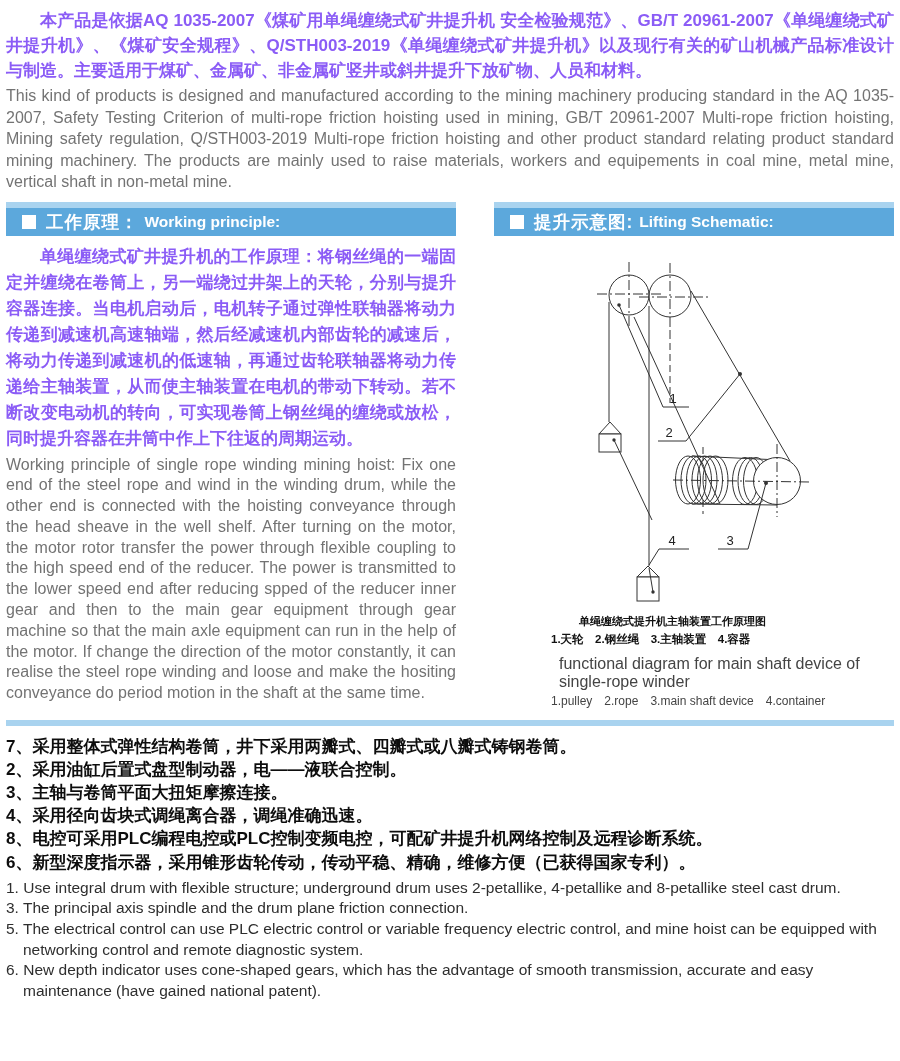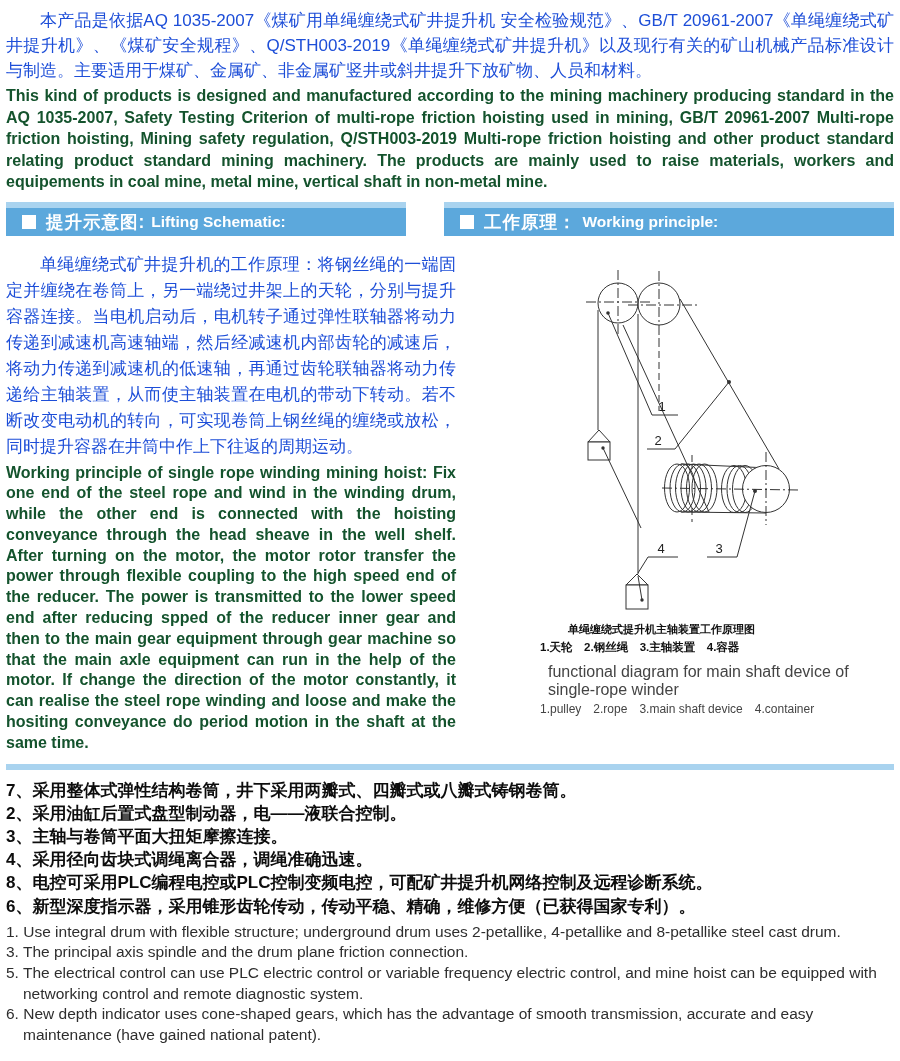--- a/index.html
+++ b/index.html
@@ -11,27 +11,27 @@
   html,body{background:#ffffff;}
   body{
     font-family:"Liberation Sans", sans-serif;
     color:#111;
     width:900px;
   }
   .page{width:900px;min-height:1061px;padding:8px 6px 10px 6px;background:#fff;}
 
   
   .zh{
+    font-weight:700;
+    color:#8b5cf6;
+    text-align:justify;
+  }
+  .en{
     font-weight:400;
-    color:#1d4ed8;
-    text-align:justify;
-  }
-  .en{
-    font-weight:700;
-    color:#14532d;
+    color:#737373;
     text-align:justify;
   }
   .intro-zh{font-size:17px;line-height:25px;text-indent:2em;}
   .intro-en{font-size:16px;line-height:21.5px;margin-top:2px;}
 
   
   .bars-row{display:flex;gap:38px;margin-top:9px;}
   .bar-wrap{display:block;}
   .bar-strip{height:6px;background:var(--header_strip);}
   .bar{
@@ -40,21 +40,21 @@
     padding-left:16px;white-space:nowrap;overflow:hidden;
   }
   .bullet{
     width:14px;height:14px;background:#fff;display:inline-block;
     margin-right:10px;flex:0 0 auto;
   }
   .bar-zh{color:#fff;font-weight:700;font-size:17.5px;letter-spacing:1px;}
   .bar-en{color:#fff;font-weight:700;font-size:15.5px;margin-left:6px;}
 
   
-  .columns{display:flex;gap:22px;margin-top:16px;}
+  .columns{display:flex;gap:33px;margin-top:8px;}
   .col-left{width:450px;flex:0 0 aupx;}
   .col-left{flex:0 0 450px;}
   .col-right{flex:1 1 auto;min-width:0;}
   .wp-zh{font-size:17px;line-height:26px;text-indent:2em;}
   .wp-en{font-size:16px;line-height:20.8px;margin-top:3px;}
 
   
   .diagram-svg{display:block;width:412px;height:366px;}
   .diagram-svg line,.diagram-svg circle.shape,.diagram-svg ellipse,.diagram-svg path,.diagram-svg polyline{
     stroke:var(--line_color);stroke-width:1;fill:none;
@@ -85,34 +85,34 @@
 </style>
 </head>
 <body>
 
 <div class="page">
 
   <p class="zh intro-zh">本产品是依据AQ 1035-2007《煤矿用单绳缠绕式矿井提升机 安全检验规范》、GB/T 20961-2007《单绳缠绕式矿井提升机》、《煤矿安全规程》、Q/STH003-2019《单绳缠绕式矿井提升机》以及现行有关的矿山机械产品标准设计与制造。主要适用于煤矿、金属矿、非金属矿竖井或斜井提升下放矿物、人员和材料。</p>
   <p class="en intro-en">This kind of products is designed and manufactured according to the mining machinery producing standard in the AQ 1035-2007, Safety Testing Criterion of multi-rope friction hoisting used in mining, GB/T 20961-2007 Multi-rope friction hoisting, Mining safety regulation, Q/STH003-2019 Multi-rope friction hoisting and other product standard relating product standard mining machinery. The products are mainly used to raise materials, workers and equipements in coal mine, metal mine, vertical shaft in non-metal mine.</p>
 
   <div class="bars-row">
+    <div class="bar-wrap" style="width:450px;">
+      <div class="bar-strip"></div>
+      <div class="bar">
+        <span class="bullet"></span>
+        <span class="bar-zh">工作原理：</span>
+        <span class="bar-en">Working principle:</span>
+      </div>
+    </div>
     <div class="bar-wrap" style="flex:1;">
       <div class="bar-strip"></div>
       <div class="bar">
         <span class="bullet"></span>
         <span class="bar-zh">提升示意图:</span>
         <span class="bar-en">Lifting Schematic:</span>
-      </div>
-    </div>
-    <div class="bar-wrap" style="width:450px;">
-      <div class="bar-strip"></div>
-      <div class="bar">
-        <span class="bullet"></span>
-        <span class="bar-zh">工作原理：</span>
-        <span class="bar-en">Working principle:</span>
       </div>
     </div>
   </div>
 
   <div class="columns">
     <div class="col-left">
       <p class="zh wp-zh">单绳缠绕式矿井提升机的工作原理：将钢丝绳的一端固定并缠绕在卷筒上，另一端绕过井架上的天轮，分别与提升容器连接。当电机启动后，电机转子通过弹性联轴器将动力传递到减速机高速轴端，然后经减速机内部齿轮的减速后，将动力传递到减速机的低速轴，再通过齿轮联轴器将动力传递给主轴装置，从而使主轴装置在电机的带动下转动。若不断改变电动机的转向，可实现卷筒上钢丝绳的缠绕或放松，同时提升容器在井筒中作上下往返的周期运动。</p>
       <p class="en wp-en">Working principle of single rope winding mining hoist: Fix one end of the steel rope and wind in the winding drum, while the other end is connected with the hoisting conveyance through the head sheave in the well shelf. After turning on the motor, the motor rotor transfer the power through flexible coupling to the high speed end of the reducer. The power is transmitted to the lower speed end after reducing spped of the reducer inner gear and then to the main gear equipment through gear machine so that the main axle equipment can run in the help of the motor. If change the direction of the motor constantly, it can realise the steel rope winding and loose and make the hositing conveyance do period motion in the shaft at the same time.</p>
     </div>
 

